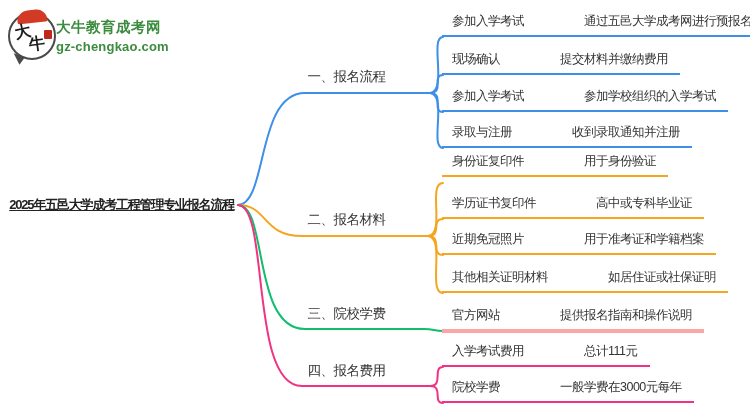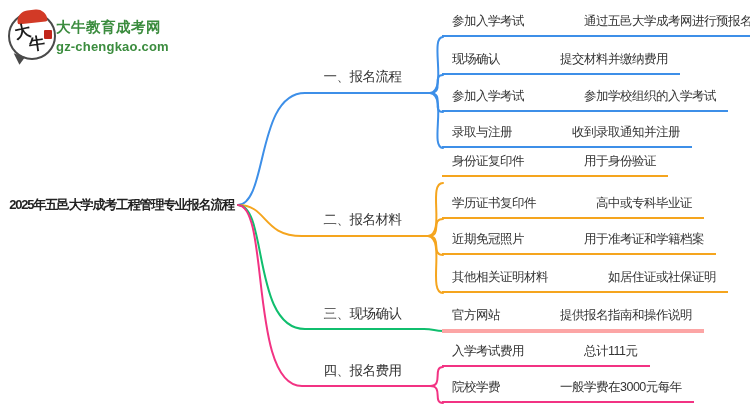--- a/index.html
+++ b/index.html
@@ -30,26 +30,26 @@
   .logo-char-a{position:absolute;left:5px;top:8px;font-size:16px;font-weight:bold;color:#1c1c1c;transform:rotate(-12deg);}
   .logo-char-b{position:absolute;left:19px;top:20px;font-size:16px;font-weight:bold;color:#1c1c1c;transform:rotate(-8deg);}
   .logo-seal{position:absolute;right:2px;top:16px;width:8px;height:9px;background:#c2271c;border-radius:1px;}
   .logo-text{padding-top:8px;line-height:1;}
   .logo-name{font-size:14.5px;font-weight:bold;color:#3b8c3e;letter-spacing:0.5px;white-space:nowrap;}
   .logo-url{font-size:13px;font-weight:bold;color:#3b8c3e;margin-top:5px;letter-spacing:0.2px;}
 
   
   .root-title{
     position:absolute;right:516px;top:196px;white-space:nowrap;
-    font-size:13px;font-weight:600;letter-spacing:-1.2px;color:#222;
+    font-size:13px;font-weight:600;letter-spacing:-1.2px;color:#222;text-decoration:underline;
   }
 
   
   .bnode{
-    position:absolute;left:295px;width:135px;text-align:center;
+    position:absolute;left:279px;width:135px;text-align:center;
     font-size:13.5px;letter-spacing:-0.5px;color:#333;white-space:nowrap;line-height:17px;
   }
 
   
   .row{
     position:absolute;left:442px;display:flex;gap:60px;align-items:flex-end;
     padding:0 12px 5px 10px;line-height:17px;font-size:12.5px;letter-spacing:-0.5px;
     color:#333;white-space:nowrap;
   }
   .c1{border-bottom:2px solid #3d8fe8;}
@@ -101,21 +101,21 @@
     <div class="logo-text">
       <div class="logo-name">大牛教育成考网</div>
       <div class="logo-url">gz-chengkao.com</div>
     </div>
   </div>
 
   <div class="root-title">2025年五邑大学成考工程管理专业报名流程</div>
 
   <div class="bnode" style="top:68px">一、报名流程</div>
   <div class="bnode" style="top:211px">二、报名材料</div>
-  <div class="bnode" style="top:305px">三、现场确认</div>
+  <div class="bnode" style="top:305px">三、院校学费</div>
   <div class="bnode" style="top:362px">四、报名费用</div>
 
   <div class="row c1" style="top:13px">
     <span>参加入学考试</span>
     <span>通过五邑大学成考网进行预报名</span>
   </div>
   <div class="row c1" style="top:51px">
     <span>现场确认</span>
     <span>提交材料并缴纳费用</span>
   </div>

